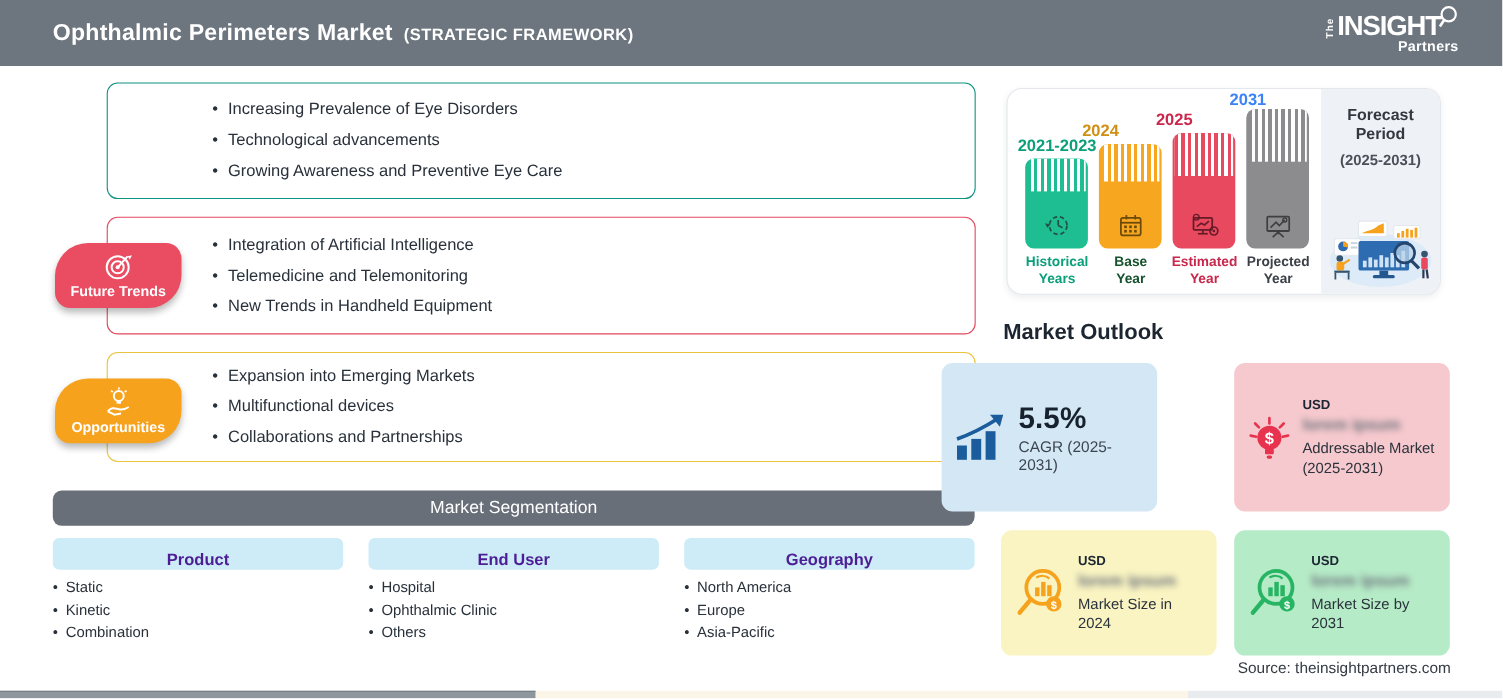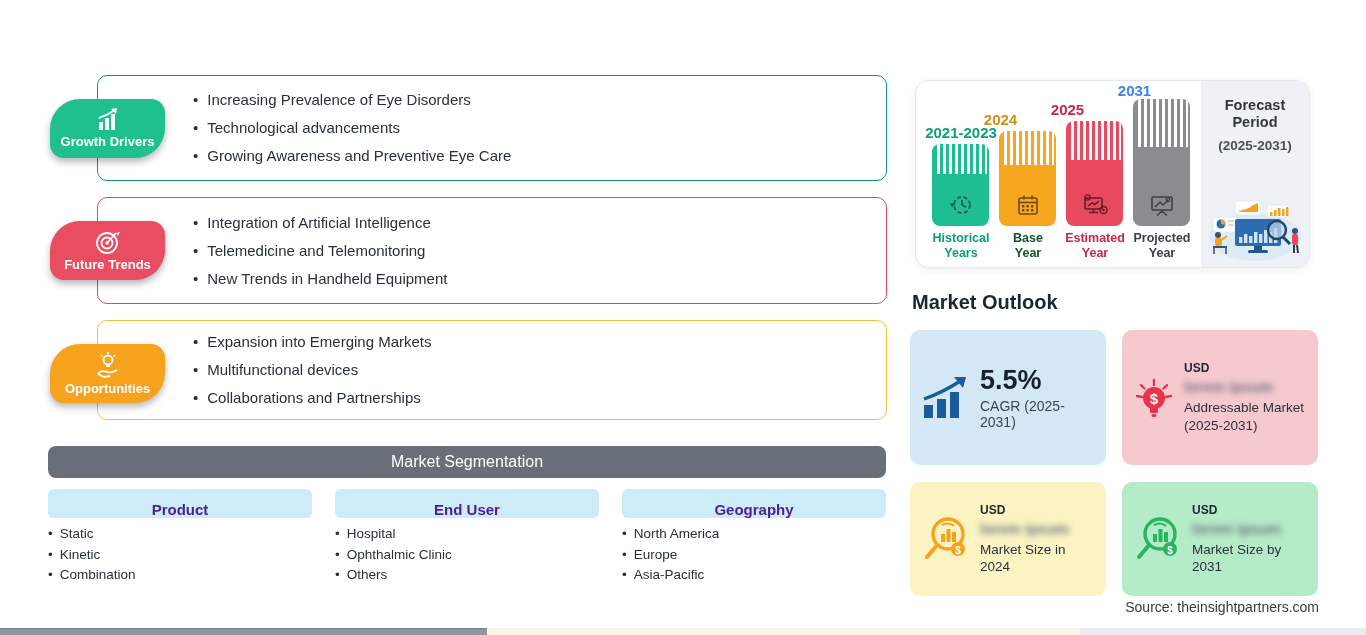--- a/index.html
+++ b/index.html
@@ -72,37 +72,46 @@
   .bottom-strip { position:absolute; bottom:0; left:0; width:1366px; height:7px; display:flex; }
   .bottom-strip .b1 { width:487px; background:#8f979e; border-top:1px solid #767e86; }
   .bottom-strip .b2 { width:593px; background:#faf5e6; }
   .bottom-strip .b3 { flex:1; background:#e9ecef; }
 </style>
 </head>
 <body>
 
 <div class="canvas">
 
+  <div class="header">
+    <div class="title-wrap">
+      <span class="title">Ophthalmic Perimeters Market</span>
+      <span class="subtitle">(STRATEGIC FRAMEWORK)</span>
+    </div>
+    <div class="logo">
+      <span class="logo-the">The</span>
+      <span class="logo-main">
+        <span class="logo-insight-row">
+          <span class="logo-insight">INSIGHT</span>
+          <svg width="20" height="22" viewBox="0 0 20 22" style="margin:-7px 0 0 -4px;">
+            <circle cx="11" cy="8" r="6.5" fill="none" stroke="#fff" stroke-width="2"></circle>
+            <line x1="7" y1="13" x2="3" y2="19" stroke="#fff" stroke-width="2.4"></line>
+          </svg>
+        </span>
+        <span class="logo-partners">Partners</span>
+      </span>
+    </div>
+  </div>
 
   <div class="fw-box" style="top:75px; height:106px; border-color:#0e9383;">
     <ul>
       <li>Increasing Prevalence of Eye Disorders</li>
       <li>Technological advancements</li>
       <li>Growing Awareness and Preventive Eye Care</li>
     </ul>
-  </div>
-  <div class="pill" style="top:99px; background:#1fc08d;">
-    <svg width="30" height="24" viewBox="0 0 30 24">
-      <rect x="6" y="14" width="4" height="8" fill="#fff"></rect>
-      <rect x="12" y="10" width="4" height="12" fill="#fff"></rect>
-      <rect x="18" y="6" width="4" height="16" fill="#fff"></rect>
-      <path d="M6 10 C12 8 16 6 22 2" fill="none" stroke="#fff" stroke-width="2"></path>
-      <path d="M18 1 L24 0 L23 6 Z" fill="#fff"></path>
-    </svg>
-    <span class="pill-label">Growth Drivers</span>
   </div>
 
   <div class="fw-box" style="top:197px; height:107px; border-color:#e2485e;">
     <ul>
       <li>Integration of Artificial Intelligence</li>
       <li>Telemedicine and Telemonitoring</li>
       <li>New Trends in Handheld Equipment</li>
     </ul>
   </div>
   <div class="pill" style="top:221px; background:#ea4c62;">
@@ -279,21 +288,21 @@
         <path d="M16 47 L22 43" stroke="#f6a21d" stroke-width="2"></path>
         <rect x="8" y="53" width="14" height="2" fill="#35546e"></rect>
         <line x1="9" y1="55" x2="9" y2="61" stroke="#35546e" stroke-width="1.6"></line>
         <line x1="21" y1="55" x2="21" y2="61" stroke="#35546e" stroke-width="1.6"></line>
       </svg>
     </div>
   </div>
 
   <div class="outlook-title">Market Outlook</div>
 
-  <div class="card" style="left:910px; top:330px; height:135px; background:#d3e8f4;">
+  <div class="card" style="left:856px; top:330px; height:135px; background:#d3e8f4;">
     <svg class="card-icon" width="52" height="46" viewBox="0 0 52 46">
       <rect x="4" y="30" width="9" height="13" fill="#1a5c9c"></rect>
       <rect x="17" y="24" width="9" height="19" fill="#1a5c9c"></rect>
       <rect x="30" y="17" width="9" height="26" fill="#1a5c9c"></rect>
       <path d="M4 24 C16 20 28 14 42 5" fill="none" stroke="#1a5c9c" stroke-width="3.4"></path>
       <path d="M34 2 L46 2 L43 13 Z" fill="#1a5c9c"></path>
     </svg>
     <div class="card-col">
       <span class="big-val">5.5%</span>
       <span class="big-sub">CAGR (2025-2031)</span>

